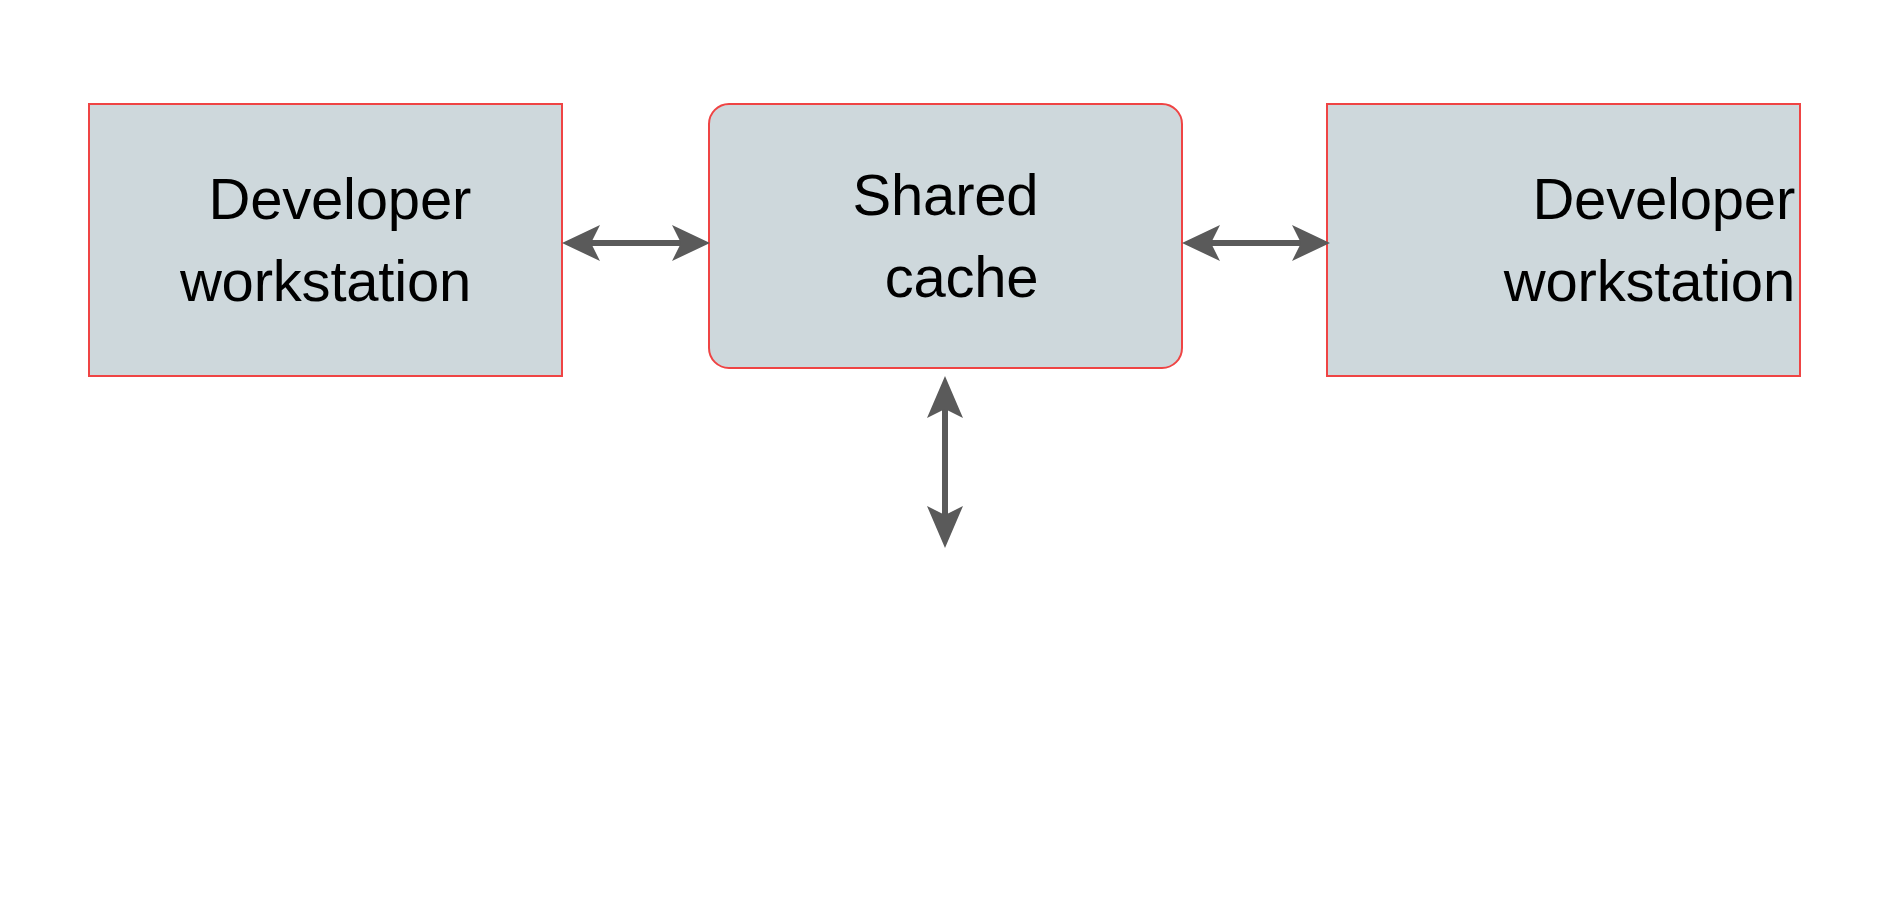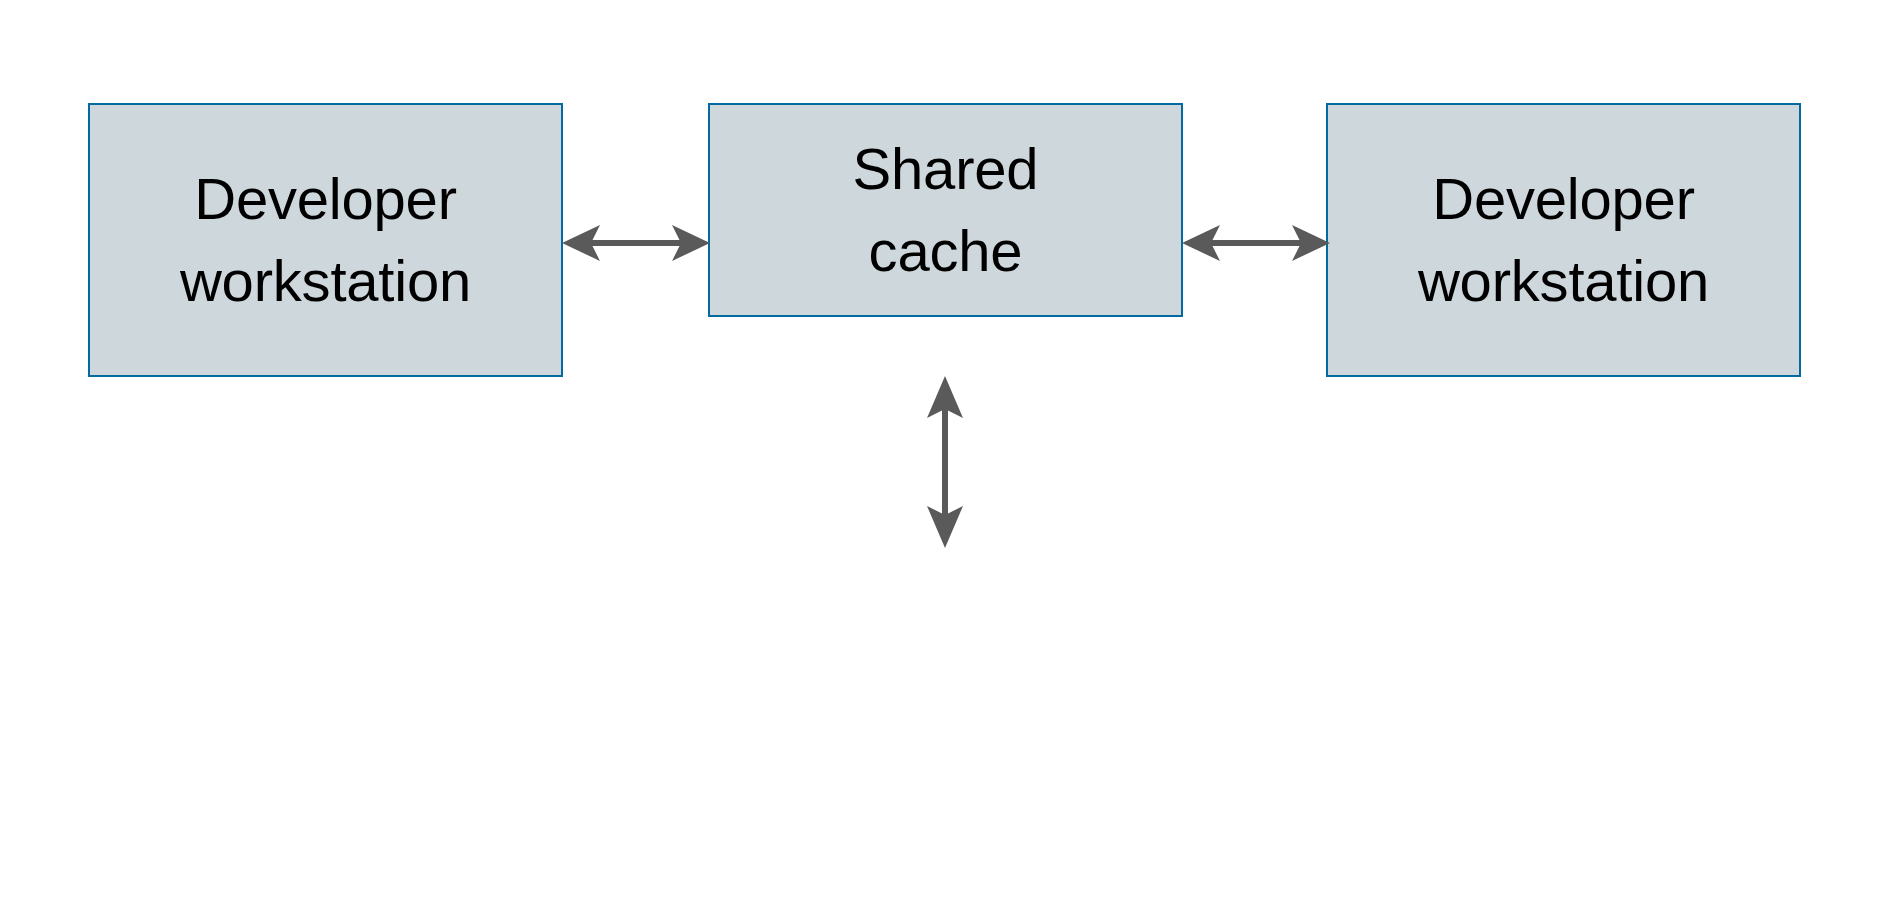--- a/index.html
+++ b/index.html
@@ -16,42 +16,42 @@
   #canvas {
     position: relative;
     width: 1900px;
     height: 922px;
     background: #ffffff;
   }
   .node {
     position: absolute;
     box-sizing: border-box;
     background: #ced8dc;
-    border: 2px solid #0369a1;
+    border: 2px solid #ef4444;
     display: flex;
     align-items: center;
     justify-content: center;
-    text-align: center;
+    text-align: right;
   }
   .node-label {
     font-family: "Liberation Sans", sans-serif;
     font-size: 58px;
     font-weight: 400;
     line-height: 1.42;
     color: #000000;
     letter-spacing: -0.2px;
     white-space: pre-line;
     padding: 0 4px;
   }
   
   #node-dev-left {
     left: 88px;  top: 103px;  width: 475px; height: 274px;
   }
   #node-shared-cache {
-    left: 708px; top: 103px;  width: 475px; height: 214px;
+    left: 708px; top: 103px;  width: 475px; height: 266px; border-radius: 21px;
   }
   #node-dev-right {
     left: 1326px; top: 103px; width: 475px; height: 274px;
   }
   #node-ci-server {
     left: 708px; top: 545px;  width: 475px; height: 275px;
   }
   #node-dev-right .node-label {
     white-space: pre-line;
     width: 530px;

